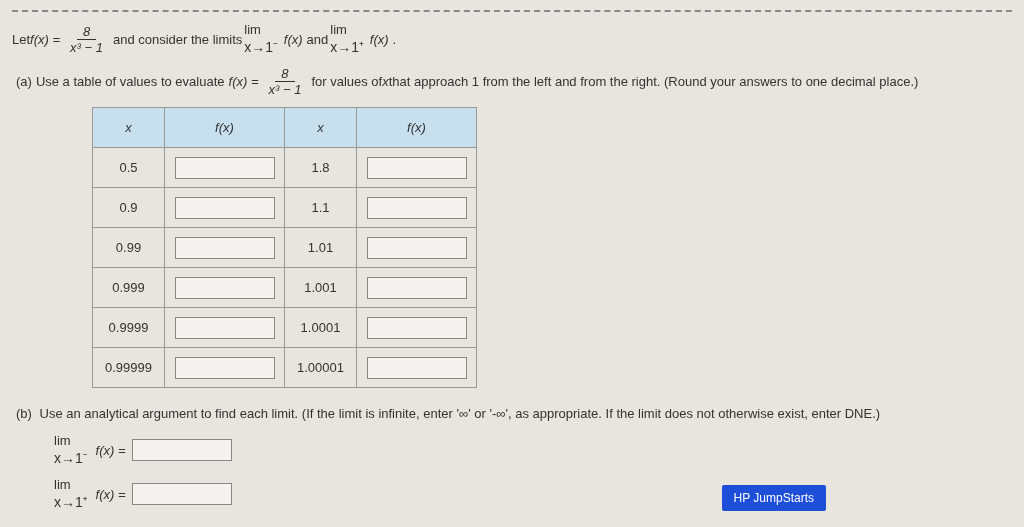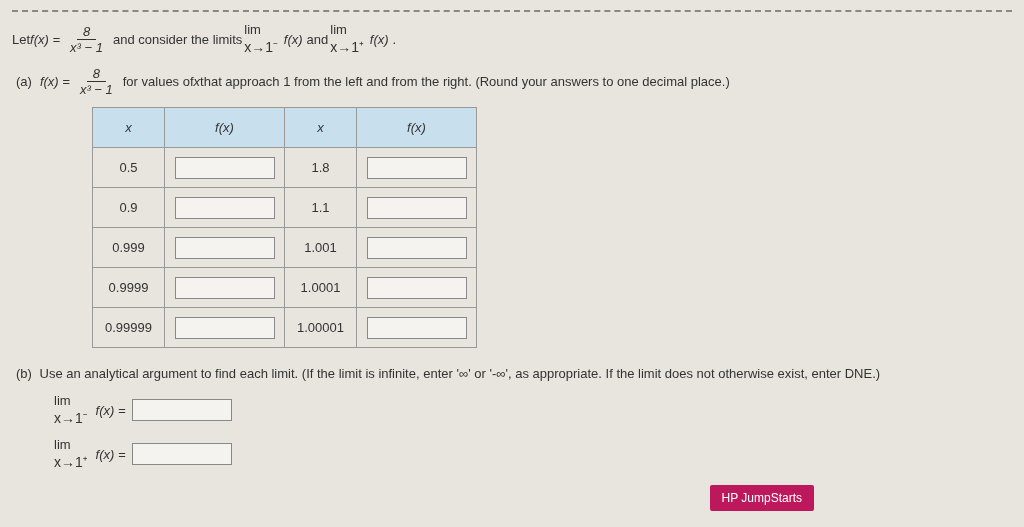--- a/index.html
+++ b/index.html
@@ -88,23 +88,23 @@
   }
   .limit-row {
     display: flex;
     align-items: center;
     margin-left: 40px;
     margin-bottom: 10px;
   }
   .limit-row .ans-input { width: 100px; }
   .hp-btn {
     position: absolute;
-    right: 210px;
+    right: 198px;
     bottom: 16px;
-    background: #be185d;
+    background: #1d4ed8;
     color: #fff;
     padding: 6px 12px;
     border-radius: 2px;
     font-size: 12px;
     border: none;
   }
 </style>
 </head>
 <body>
 
@@ -128,20 +128,21 @@
     <span class="lim">
       <span class="top">lim</span>
       <span class="bot">x→1⁺</span>
     </span>
     <span class="ital" style="margin:0 4px;">f(x)</span>
     <span>.</span>
   </div>
 
   <div class="part-a">
     <span class="part-label">(a)</span>
+    <span>Use a table of values to evaluate </span>
     <span class="ital" style="margin-left:4px;">f(x) =</span>
     <span class="frac">
       <span class="num">8</span>
       <span class="den">x³ − 1</span>
     </span>
     <span> for values of </span>
     <span class="ital">x</span>
     <span> that approach 1 from the left and from the right. (Round your answers to one decimal place.)</span>
   </div>
 
@@ -161,20 +162,26 @@
         <td>1.8</td>
         <td><input class="ans-input" type="text" style=""></td>
       </tr>
       <tr>
         <td>0.9</td>
         <td><input class="ans-input" type="text" style=""></td>
         <td>1.1</td>
         <td><input class="ans-input" type="text" style=""></td>
       </tr>
       <tr>
+        <td>0.99</td>
+        <td><input class="ans-input" type="text" style=""></td>
+        <td>1.01</td>
+        <td><input class="ans-input" type="text" style=""></td>
+      </tr>
+      <tr>
         <td>0.999</td>
         <td><input class="ans-input" type="text" style=""></td>
         <td>1.001</td>
         <td><input class="ans-input" type="text" style=""></td>
       </tr>
       <tr>
         <td>0.9999</td>
         <td><input class="ans-input" type="text" style=""></td>
         <td>1.0001</td>
         <td><input class="ans-input" type="text" style=""></td>

